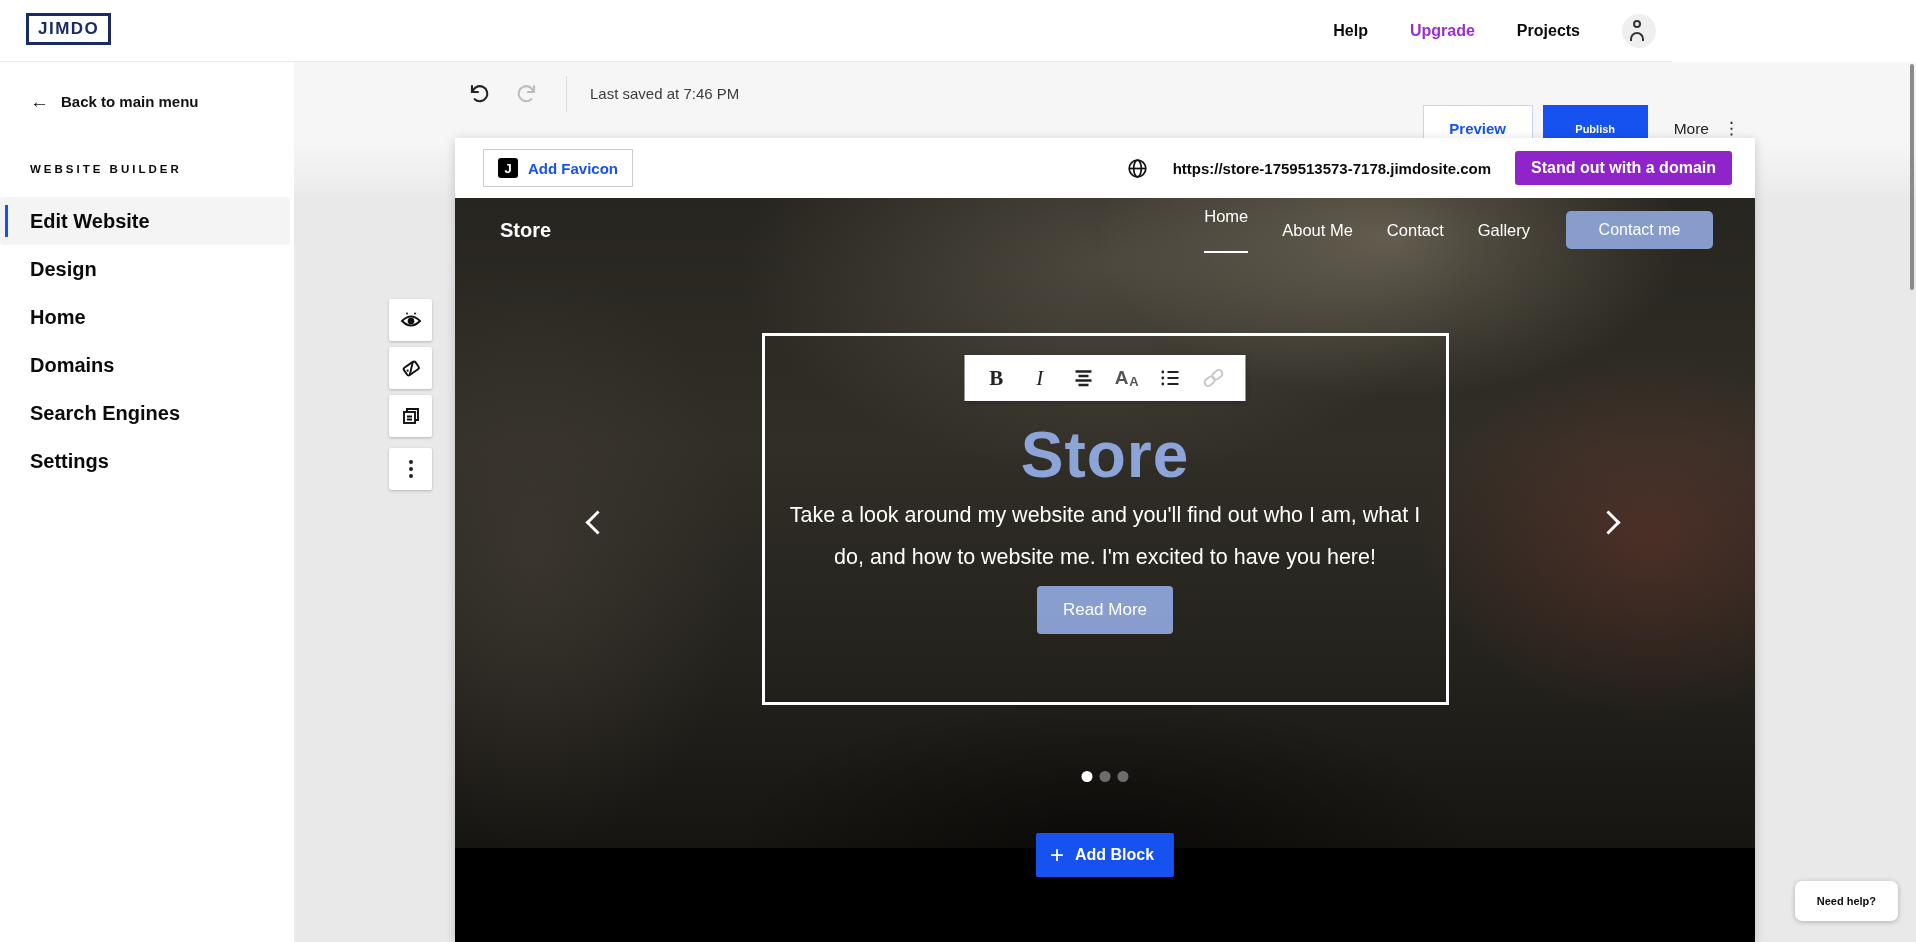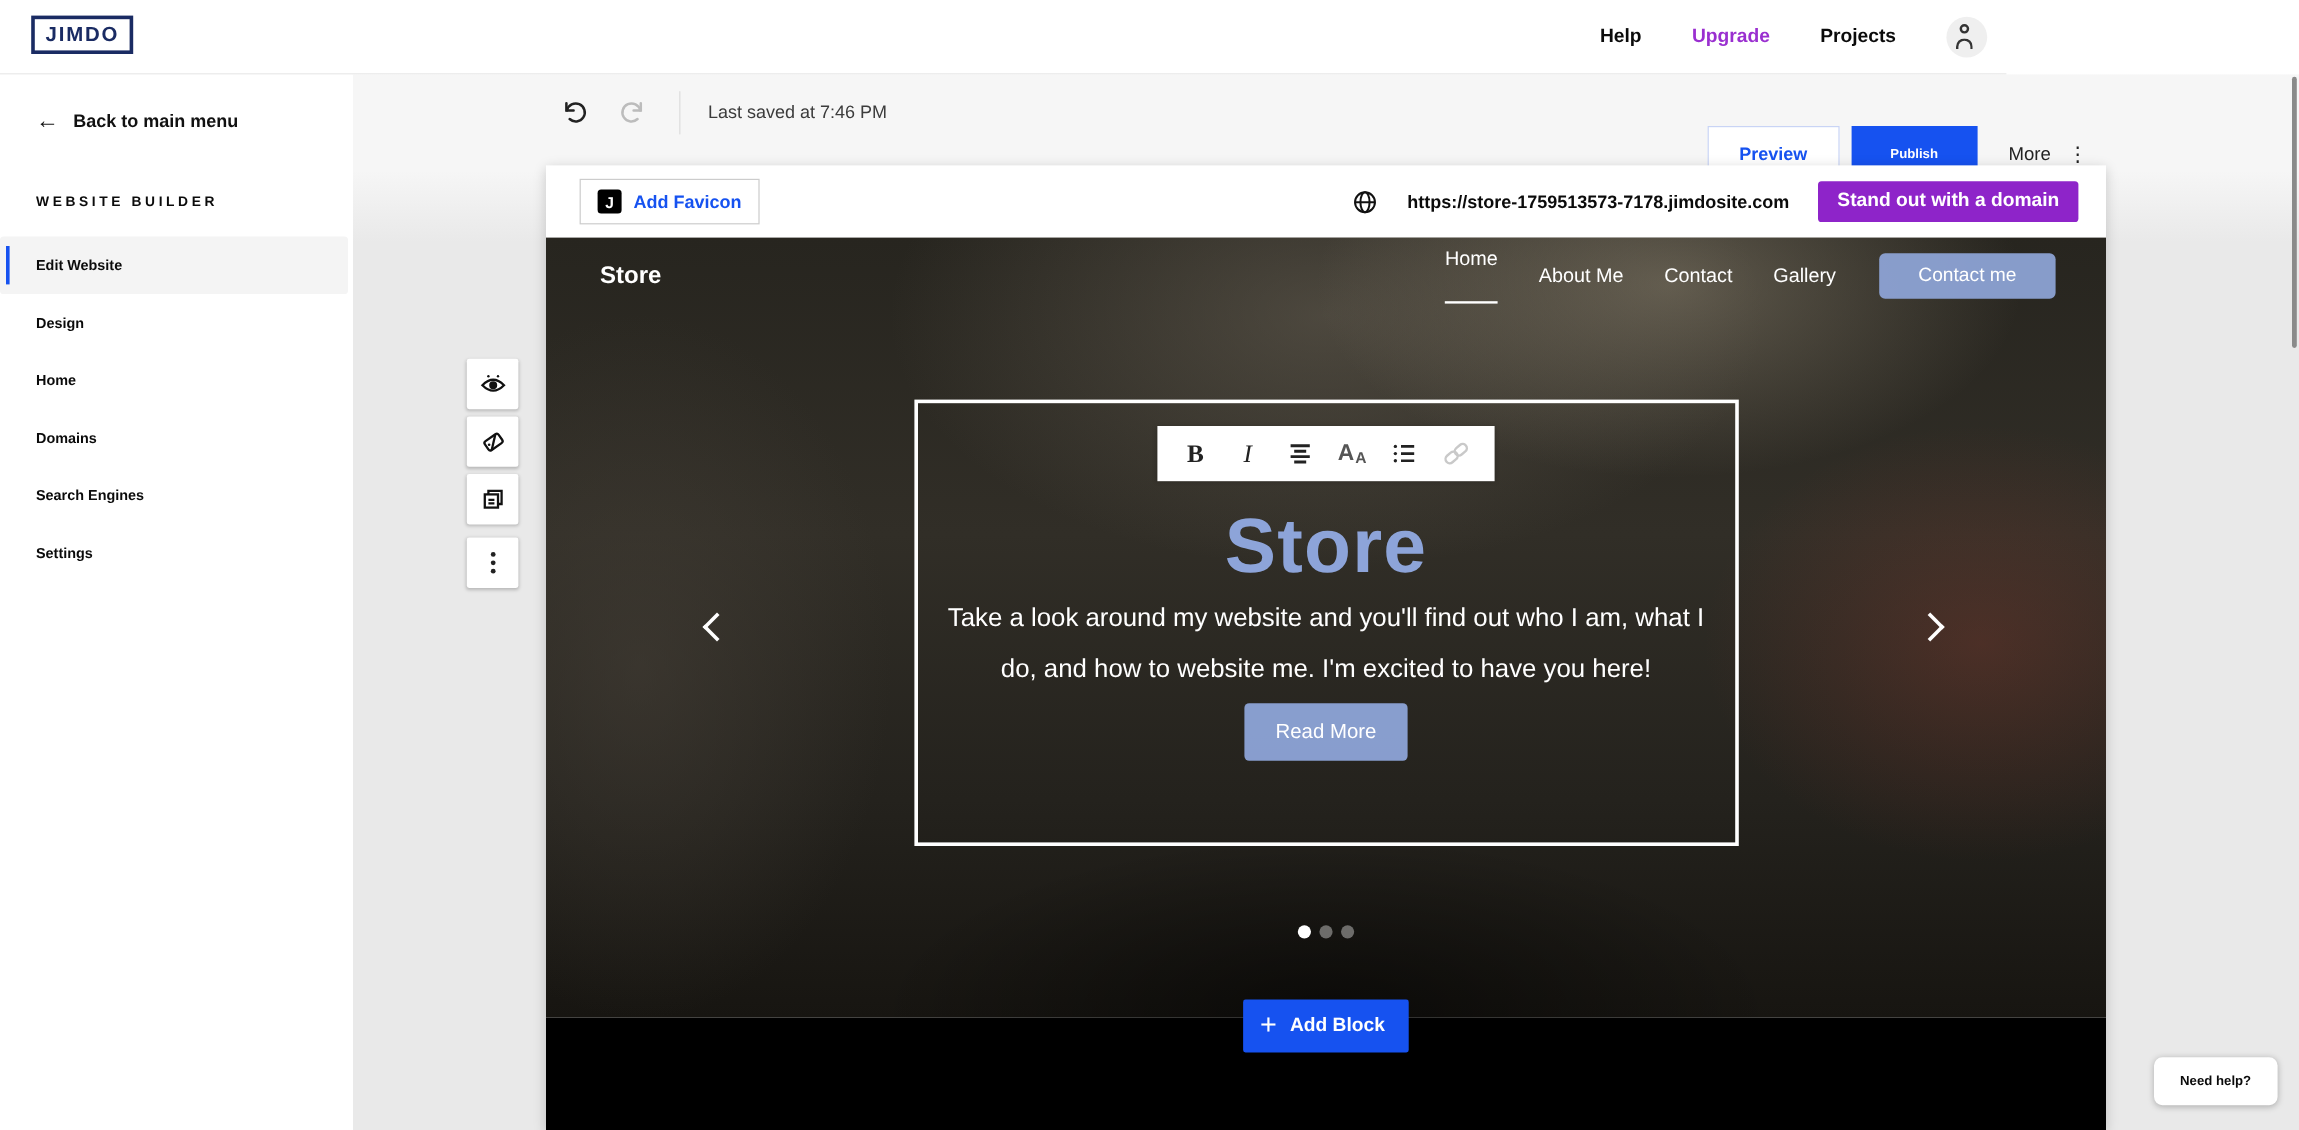--- a/index.html
+++ b/index.html
@@ -19,21 +19,21 @@
   .avatar{width:34px;height:34px;border-radius:50%;background:#efefef;position:relative;cursor:pointer;}
   .avatar .head{position:absolute;left:11px;top:6px;width:8px;height:8px;border:2px solid #333;border-radius:50%;}
   .avatar .body{position:absolute;left:8px;top:18px;width:14px;height:9px;border:2px solid #333;border-bottom:none;border-radius:8px 8px 0 0;}
 
   
   .sidebar{position:absolute;left:0;top:62px;width:294px;bottom:0;background:#fff;z-index:40;}
   .back-row{display:flex;align-items:center;gap:12px;padding:30px 0 0 30px;font-weight:700;font-size:15px;cursor:pointer;}
   .back-arrow{font-size:19px;line-height:1;}
   .section-title{margin:52px 0 12px 30px;font-size:11.5px;font-weight:700;letter-spacing:3px;color:#0b0b0b;}
   .side-menu{margin-top:22px;}
-  .side-item{position:relative;height:48px;display:flex;align-items:center;padding-left:30px;font-size:12px;font-weight:600;color:#0b0b0b;cursor:pointer;}
+  .side-item{position:relative;height:48px;display:flex;align-items:center;padding-left:30px;font-size:20px;font-weight:600;color:#0b0b0b;cursor:pointer;}
   .side-item.active{background:#f4f4f4;border-radius:3px;margin-right:4px;}
   .side-item.active::before{content:"";position:absolute;left:5px;top:8px;width:3px;height:32px;background:var(--blue);}
 
   
   .canvas{position:absolute;left:294px;top:62px;right:0;bottom:0;
     background:linear-gradient(180deg,#f6f6f6 0px,#f6f6f6 80px,#e9e9e9 140px,#e9e9e9 100%);}
   .edit-toolbar{position:absolute;left:0;top:0;right:0;height:63px;display:flex;align-items:center;}
   .undo{position:absolute;left:172px;cursor:pointer;}
   .redo{position:absolute;left:222px;cursor:pointer;}
   .tb-divider{position:absolute;left:272px;top:14px;width:1px;height:36px;background:#ddd;}

